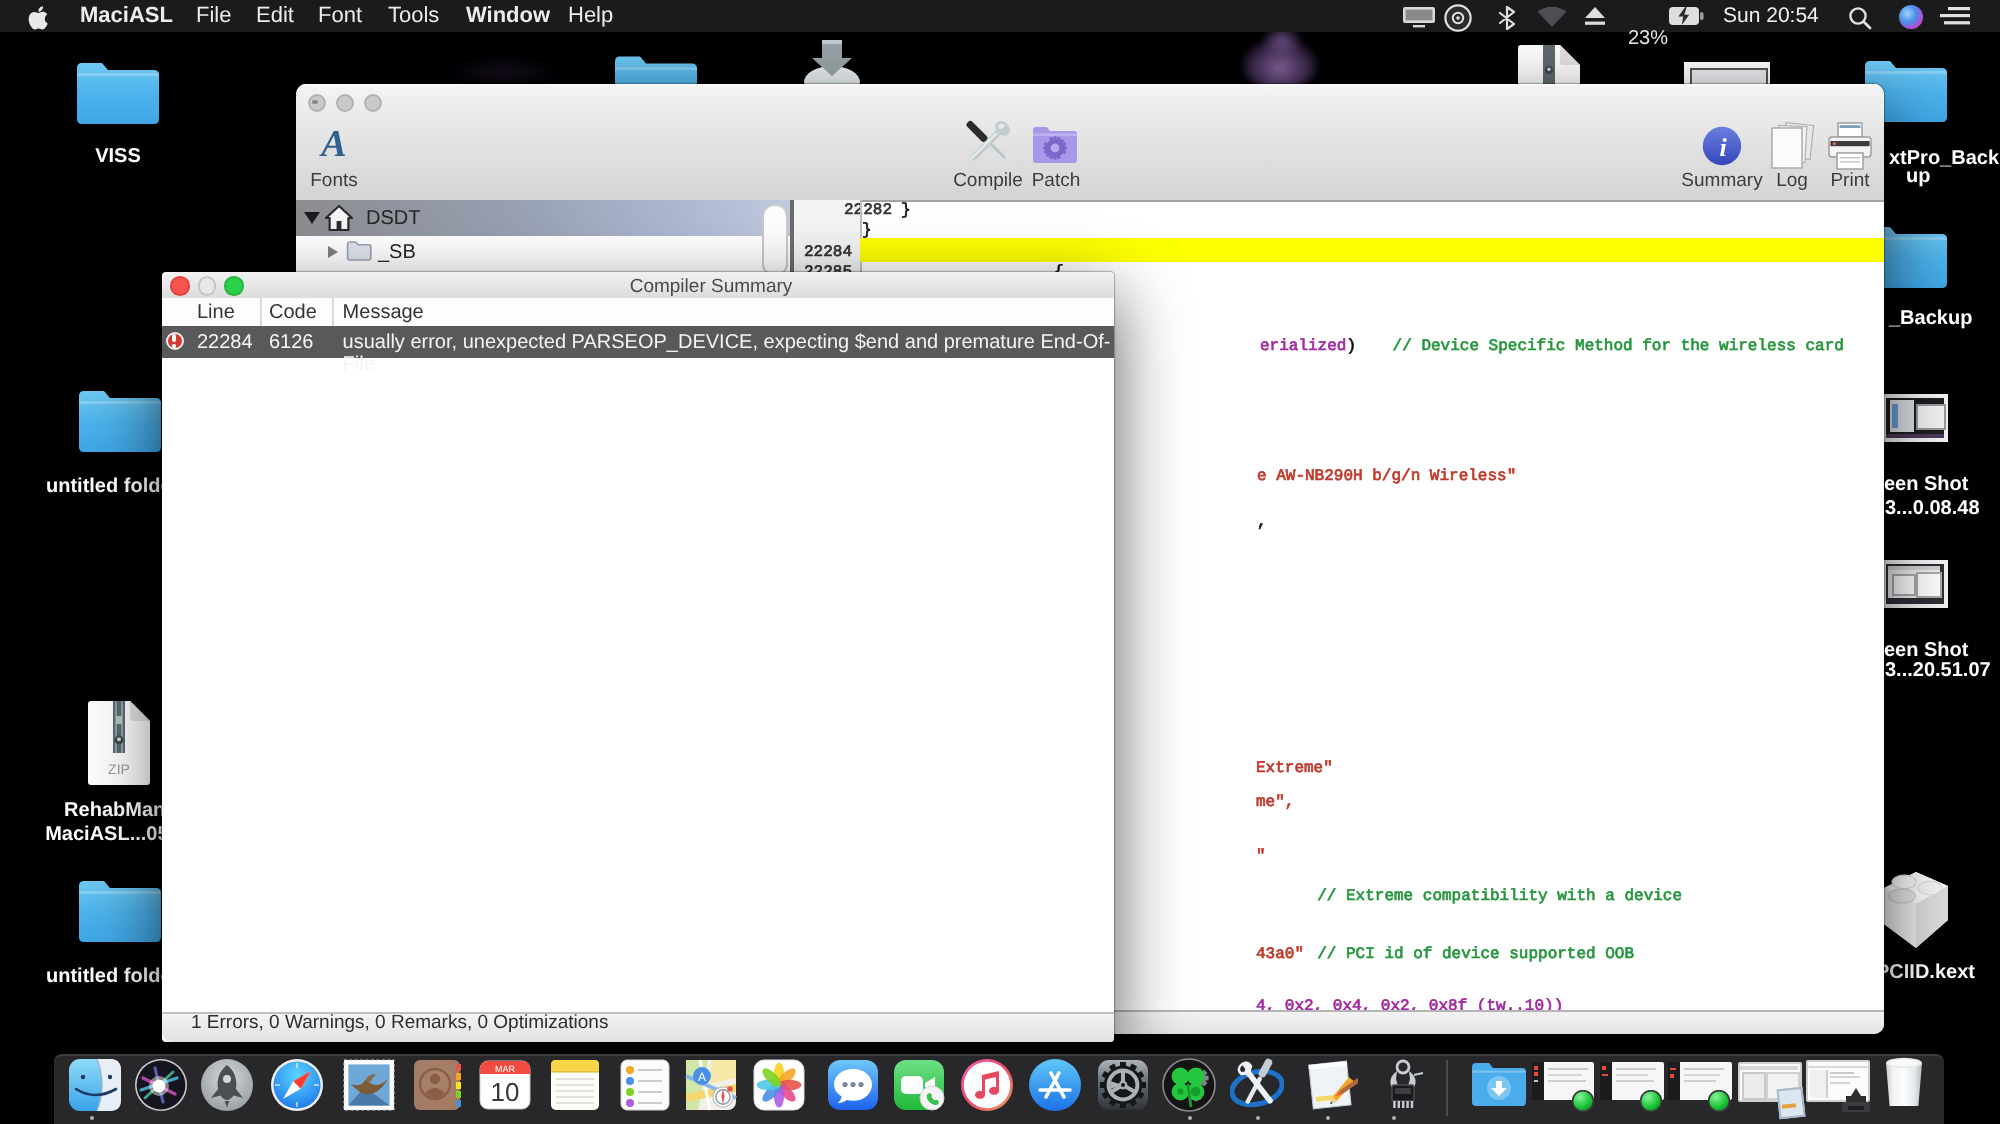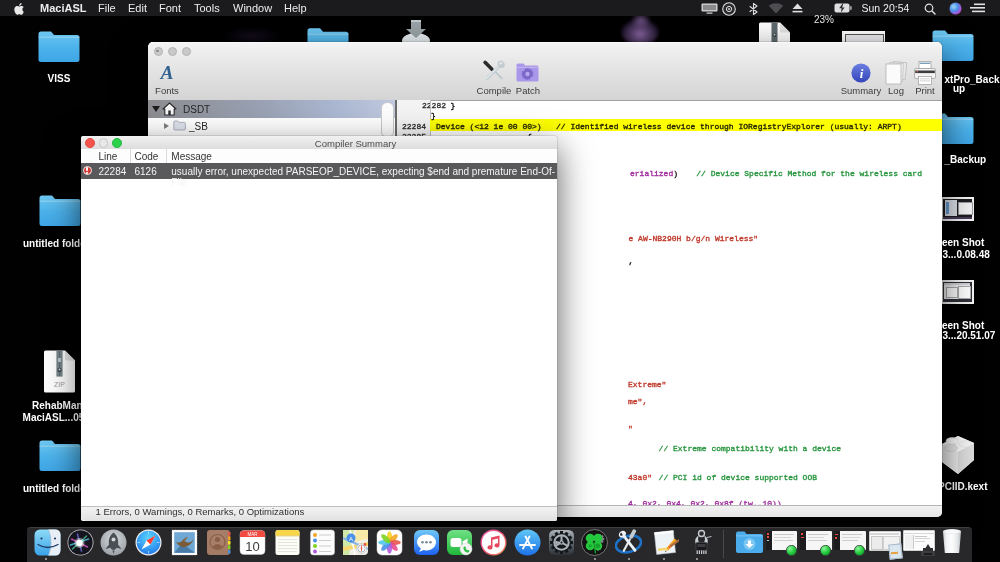--- a/index.html
+++ b/index.html
@@ -232,21 +232,20 @@
     <div class="abs" style="left:249px;top:58px;width:32.5px;height:405px;background:#f3f3f3;"></div>
     <div class="abs mono" style="left:249px;top:58.8px;width:49px;text-align:right;color:#333;">22282</div>
     <div class="abs mono" style="left:249px;top:69.3px;width:29px;text-align:right;color:#333;margin-top:28px;">22283</div>
     <div class="abs mono" style="left:249px;top:79.9px;width:29px;text-align:right;color:#333;">22284</div>
     <div class="abs mono" style="left:249px;top:90.4px;width:29px;text-align:right;color:#333;">22285</div>
     <div class="abs" style="left:281.5px;top:58px;width:1px;height:405px;background:#c0c0c0;"></div>
 
     <div class="abs" style="left:281.5px;top:77.4px;width:512.5px;height:11.4px;background:#feff00;"></div>
     <div class="abs mono" style="left:302.5px;top:58.8px;color:#111;">}</div>
     <div class="abs mono" style="left:283px;top:69.3px;color:#111;">}</div>
-    <div class="abs mono" style="left:288px;top:79.9px;color:#272700;">Device (&lt;12 1e 00 00&gt;)   // Identified wireless device through IORegistryExplorer (usually: ARPT)</div>
     <div class="abs mono" style="left:379px;top:90.4px;color:#111;">{</div>
 
     <div class="abs mono" style="left:482px;top:126.9px;"><span style="color:#a12ba0;">erialized</span><span style="color:#111;">)</span></div>
     <div class="abs mono" style="left:548.3px;top:126.9px;color:#28963f;">// Device Specific Method for the wireless card</div>
     <div class="abs mono" style="left:480.5px;top:192.2px;color:#c0392b;">e AW-NB290H b/g/n Wireless"</div>
     <div class="abs mono" style="left:480.5px;top:215.4px;color:#111;">,</div>
     <div class="abs mono" style="left:480px;top:337.6px;color:#c0392b;">Extreme"</div>
     <div class="abs mono" style="left:480px;top:355.2px;color:#c0392b;">me",</div>
     <div class="abs mono" style="left:480px;top:382.3px;color:#c0392b;">"</div>
     <div class="abs mono" style="left:510.6px;top:402.2px;color:#28963f;">// Extreme compatibility with a device</div>
@@ -287,21 +286,21 @@
 
   <div class="abs" id="menubar" style="left:0;top:0;width:1000px;height:16px;background:#1b1b1d;color:#ececec;font-size:11px;z-index:40;">
     <svg class="abs" style="left:14px;top:2.5px;" width="11" height="12" viewBox="0 0 11 12">
       <path fill="#e8e8e8" d="M8.4 6.4c0-1.5 1.2-2.2 1.3-2.3-0.7-1-1.8-1.2-2.2-1.2-0.9-0.1-1.8 0.6-2.3 0.6-0.5 0-1.2-0.6-2-0.5C2.2 3 1.3 3.6 0.8 4.5c-1 1.8-0.3 4.4 0.7 5.8 0.5 0.7 1.1 1.5 1.9 1.5 0.7 0 1-0.5 1.9-0.5 0.9 0 1.1 0.5 1.9 0.5 0.8 0 1.3-0.7 1.8-1.4 0.6-0.8 0.8-1.6 0.8-1.7C9.8 8.6 8.4 8.1 8.4 6.4zM6.9 2c0.4-0.5 0.7-1.2 0.6-1.9C6.9 0.1 6.2 0.5 5.8 1 5.4 1.4 5.1 2.1 5.2 2.8 5.9 2.9 6.5 2.5 6.9 2z"></path>
     </svg>
     <div class="abs" style="left:40px;top:1.5px;font-weight:bold;">MaciASL</div>
     <div class="abs" style="left:98px;top:1.5px;">File</div>
     <div class="abs" style="left:128px;top:1.5px;">Edit</div>
     <div class="abs" style="left:159px;top:1.5px;">Font</div>
     <div class="abs" style="left:194px;top:1.5px;">Tools</div>
-    <div class="abs" style="left:233px;top:1.5px;">Window</div>
+    <div class="abs" style="left:233px;top:1.5px;font-weight:bold;">Window</div>
     <div class="abs" style="left:284px;top:1.5px;">Help</div>
 
     <svg class="abs" style="left:701px;top:3px;" width="17" height="11" viewBox="0 0 17 11">
       <rect x="0.5" y="0.5" width="16" height="8" rx="1" fill="#d8d8d8"></rect>
       <rect x="1.8" y="1.8" width="13.4" height="5.4" fill="#8a8a8c"></rect>
       <rect x="5.5" y="9.5" width="6" height="1.2" fill="#d8d8d8"></rect>
     </svg>
     <svg class="abs" style="left:722px;top:1.5px;" width="14" height="14" viewBox="0 0 14 14">
       <circle cx="7" cy="7" r="6.3" fill="#2c2c2e" stroke="#e0e0e0" stroke-width="1.1"></circle>
       <circle cx="7" cy="7" r="2.6" fill="none" stroke="#e0e0e0" stroke-width="1"></circle>

